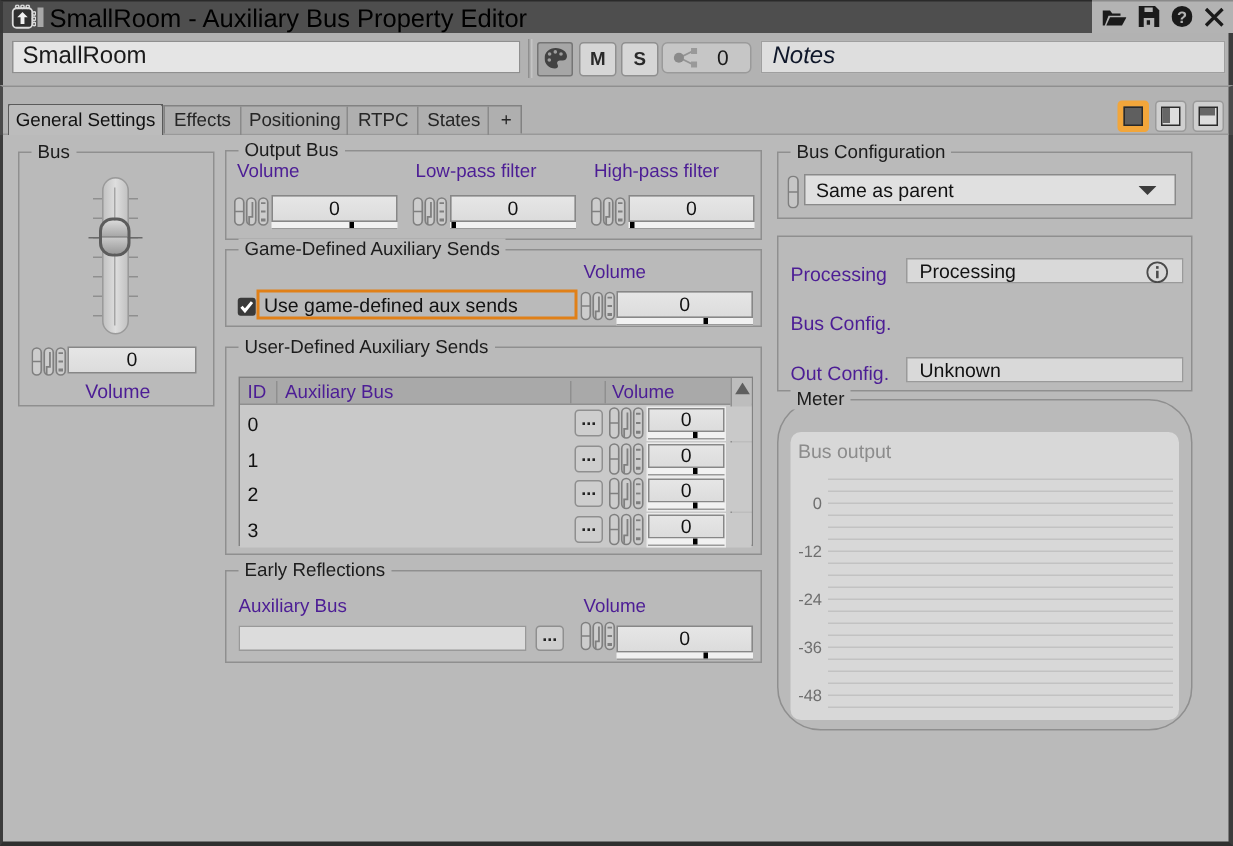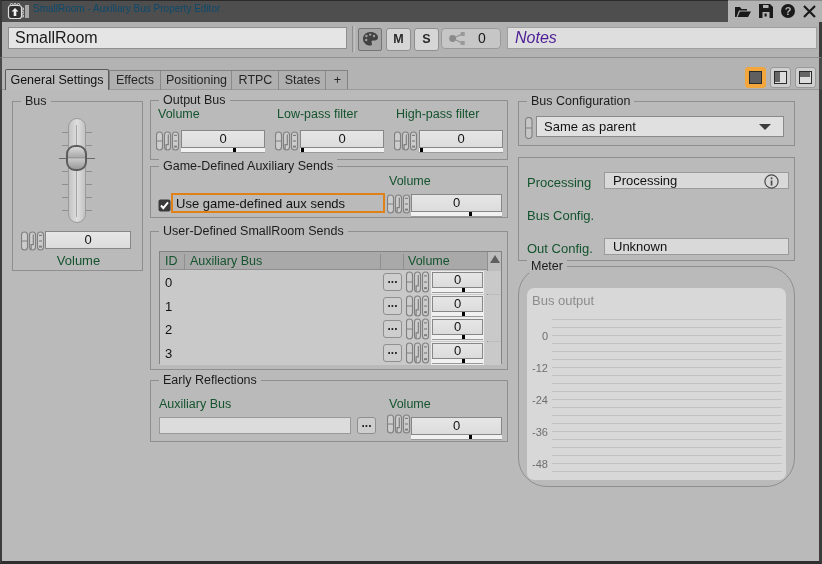--- a/index.html
+++ b/index.html
@@ -1,27 +1,27 @@
 <!DOCTYPE html>
 <html><head>
 <meta charset="utf-8">
 <style>
   * { margin:0; padding:0; box-sizing:border-box; }
   html,body { width:822px; height:564px; overflow:hidden; }
   body { font-family:"Liberation Sans", sans-serif; position:relative; background:#bababa; }
   .abs { position:absolute; }
   
   #titlebar { left:0; top:0; width:822px; height:22px; background:#4e4e4e; border-top:1px solid #2a2a2a; border-left:2px solid #383838;}
-  #titletext { left:33px; top:3px; font-size:10px; color:#0c4a6e; }
+  #titletext { left:33px; top:3px; font-size:17px; color:#000000; }
   #titlebar-right { left:728px; top:0; width:94px; height:22px; background:#b3b3b3; border-top:1px solid #8a8a8a;}
   
   #row2 { left:0; top:22px; width:822px; height:35px; background:#b2b2b2; border-left:2px solid #3c3c3c; border-right:3px solid #3c3c3c; }
   .field { position:absolute; background:#e5e5e5; border:1px solid #8f8f8f; font-size:16px; color:#1a1a1a; }
   #namefield { left:8px; top:27px; width:339px; height:22px; line-height:20px; padding-left:6px; }
-  #notesfield { left:507px; top:27px; width:310px; height:22px; line-height:20px; padding-left:7px; background:#dedede; border-color:#9f9f9f; color:#4c1d95; font-style:italic; }
+  #notesfield { left:507px; top:27px; width:310px; height:22px; line-height:20px; padding-left:7px; background:#dedede; border-color:#9f9f9f; color:#0f172a; font-style:italic; }
   .btn { position:absolute; background:#d6d6d6; border:1px solid #8f8f8f; border-radius:3px; text-align:center; font-weight:bold; font-size:12.5px; color:#2a2a2a; }
   #vsep1 { left:352px; top:26px; width:1px; height:26px; background:#8f8f8f; }
   #vsep1b { left:354px; top:26px; width:1px; height:26px; background:#c4c4c4; }
   #btnPal { left:358px; top:28px; width:24px; height:23px; background:#a6a6a6; border:1px solid #757575; border-radius:2px; }
   #btnM { left:386px; top:28px; width:25px; height:23px; line-height:21px; }
   #btnS { left:414px; top:28px; width:25px; height:23px; line-height:21px; }
   #share { left:441px; top:28px; width:60px; height:21px; background:#c6c6c6; border:1px solid #9a9a9a; border-radius:4px; }
   #share .num { position:absolute; left:36px; top:1px; font-size:14px; color:#1a1a1a; }
   
   #tabzone { left:0; top:57px; width:822px; height:33px; background:#b3b3b3; border-top:1px solid #8f8f8f; border-left:2px solid #4a4a4a; border-right:3px solid #4a4a4a;}
@@ -29,21 +29,21 @@
   .tab { position:absolute; font-size:12.5px; color:#262626; text-align:center; }
   #tabactive { left:5px; top:69px; width:104px; height:21px; background:#bcbcbc; border:1px solid #5a5a5a; border-bottom:none; border-radius:2px 2px 0 0; line-height:20px; color:#111; z-index:5; }
   #tabsrest { left:109px; top:70px; width:239px; height:19px; background:#afafaf; border:1px solid #828282; border-bottom:none; }
   .itab { position:absolute; top:0; height:19px; line-height:18px; border-right:1px solid #8a8a8a; font-size:12.5px; color:#262626; text-align:center;}
   
   .laybtn { position:absolute; top:67px; width:21px; height:21px; background:#cfcfcf; border:1px solid #9a9a9a; border-radius:3px; }
   
   #content { left:0; top:90px; width:822px; height:474px; background:#bababa; border-left:2px solid #3c3c3c; border-right:3px solid #3c3c3c; border-bottom:3px solid #2f2f2f; }
   .grp { position:absolute; border:1px solid #8f8f8f; }
   .leg { position:absolute; top:-8px; left:8px; background:#bababa; padding:0 4px; font-size:12.5px; color:#1c1c1c; white-space:nowrap; }
-  .lbl { position:absolute; font-size:12.5px; color:#14532d; white-space:nowrap; }
+  .lbl { position:absolute; font-size:12.5px; color:#4c1d95; white-space:nowrap; }
   .vbox { position:absolute; background:linear-gradient(#e6e6e6,#dcdcdc); border:1px solid #878787; font-size:13px; color:#111; text-align:center; }
   .strip { position:absolute; background:#f1f1f1; border-bottom:1px solid #9a9a9a; }
   .mark { position:absolute; width:3px; height:4px; background:#000; top:0; }
   .dots { position:absolute; background:#cecece; border:1px solid #8f8f8f; border-radius:3px; text-align:center; font-weight:bold; font-size:12px; color:#222; }
   .sfield { width:185px; height:17px; background:#d9d9d9; border:1px solid #9a9a9a; font-size:13px; color:#111; line-height:16px; padding-left:8px; }
   .mlabel { position:absolute; width:21px; text-align:right; left:0; font-size:11px; color:#6f6f6f; }
   .mline { position:absolute; left:25px; width:230px; height:1px; background:#c2c2c2; }
   .trow { position:absolute; left:0; width:341px; height:23px; background:#c9c9c9; }
   .rid { position:absolute; left:5px; top:4px; font-size:13px; color:#111; }
   .trow .dots { left:223px; top:2px; width:19px; height:18px; line-height:11px; }
@@ -187,21 +187,21 @@
         <line x1="18" y1="10" x2="21" y2="10" stroke="#7f7f7f" stroke-width="1.2"></line>
         <line x1="18" y1="15.600000000000001" x2="21" y2="15.600000000000001" stroke="#7f7f7f" stroke-width="2"></line>
       </svg></div>
   <div class="vbox" style="left:260px;top:27px;width:91px;height:18px;line-height:16px;">0</div>
   <div class="strip" style="left:260px;top:45px;width:91px;height:5px;">
       <div class="mark" style="left:58px;"></div>
     </div>
 </div>
 
 <div class="grp" style="left:150px;top:231px;width:358px;height:139px;">
-  <div class="leg">User-Defined SmallRoom Sends</div>
+  <div class="leg">User-Defined Auxiliary Sends</div>
   <div class="abs" id="table" style="left:8px;top:19px;width:343px;height:113px;border:1px solid #828282;background:#c9c9c9;">
 
     <div class="abs" style="left:0;top:0;width:341px;height:18px;background:#a9a9a9;border-bottom:1px solid #8f8f8f;"></div>
     <div class="lbl" style="left:5px;top:2px;">ID</div>
     <div class="abs" style="left:24px;top:2px;width:1px;height:15px;background:#8f8f8f;"></div>
     <div class="lbl" style="left:30px;top:2px;">Auxiliary Bus</div>
     <div class="abs" style="left:220px;top:2px;width:1px;height:15px;background:#8f8f8f;"></div>
     <div class="abs" style="left:243px;top:2px;width:1px;height:15px;background:#8f8f8f;"></div>
     <div class="lbl" style="left:248px;top:2px;">Volume</div>
 

